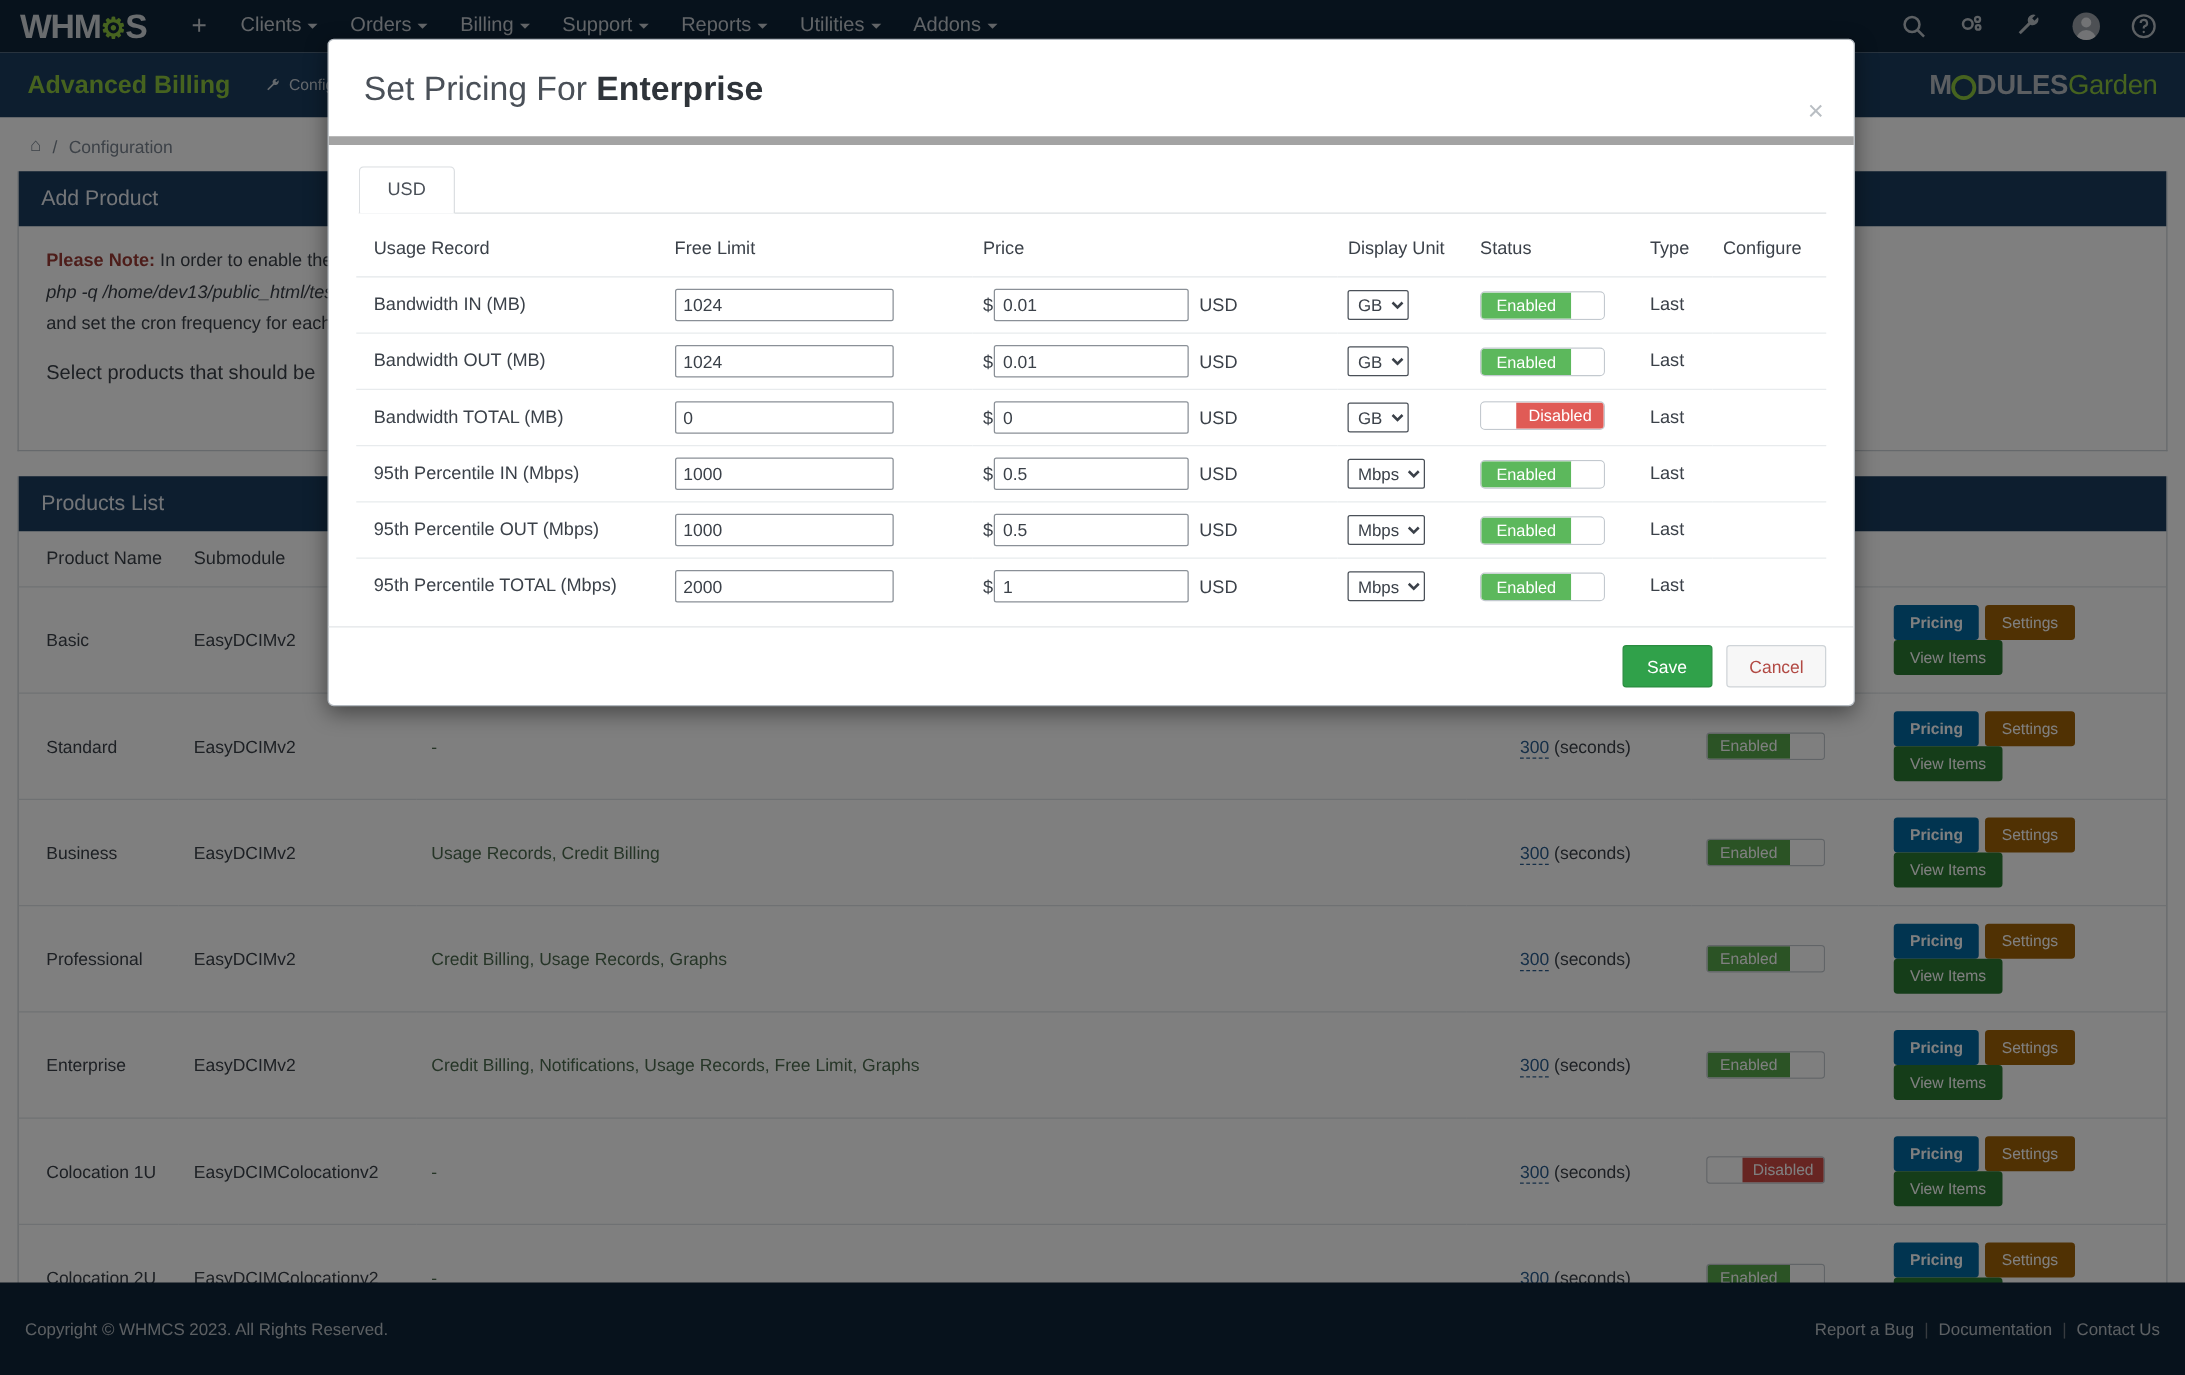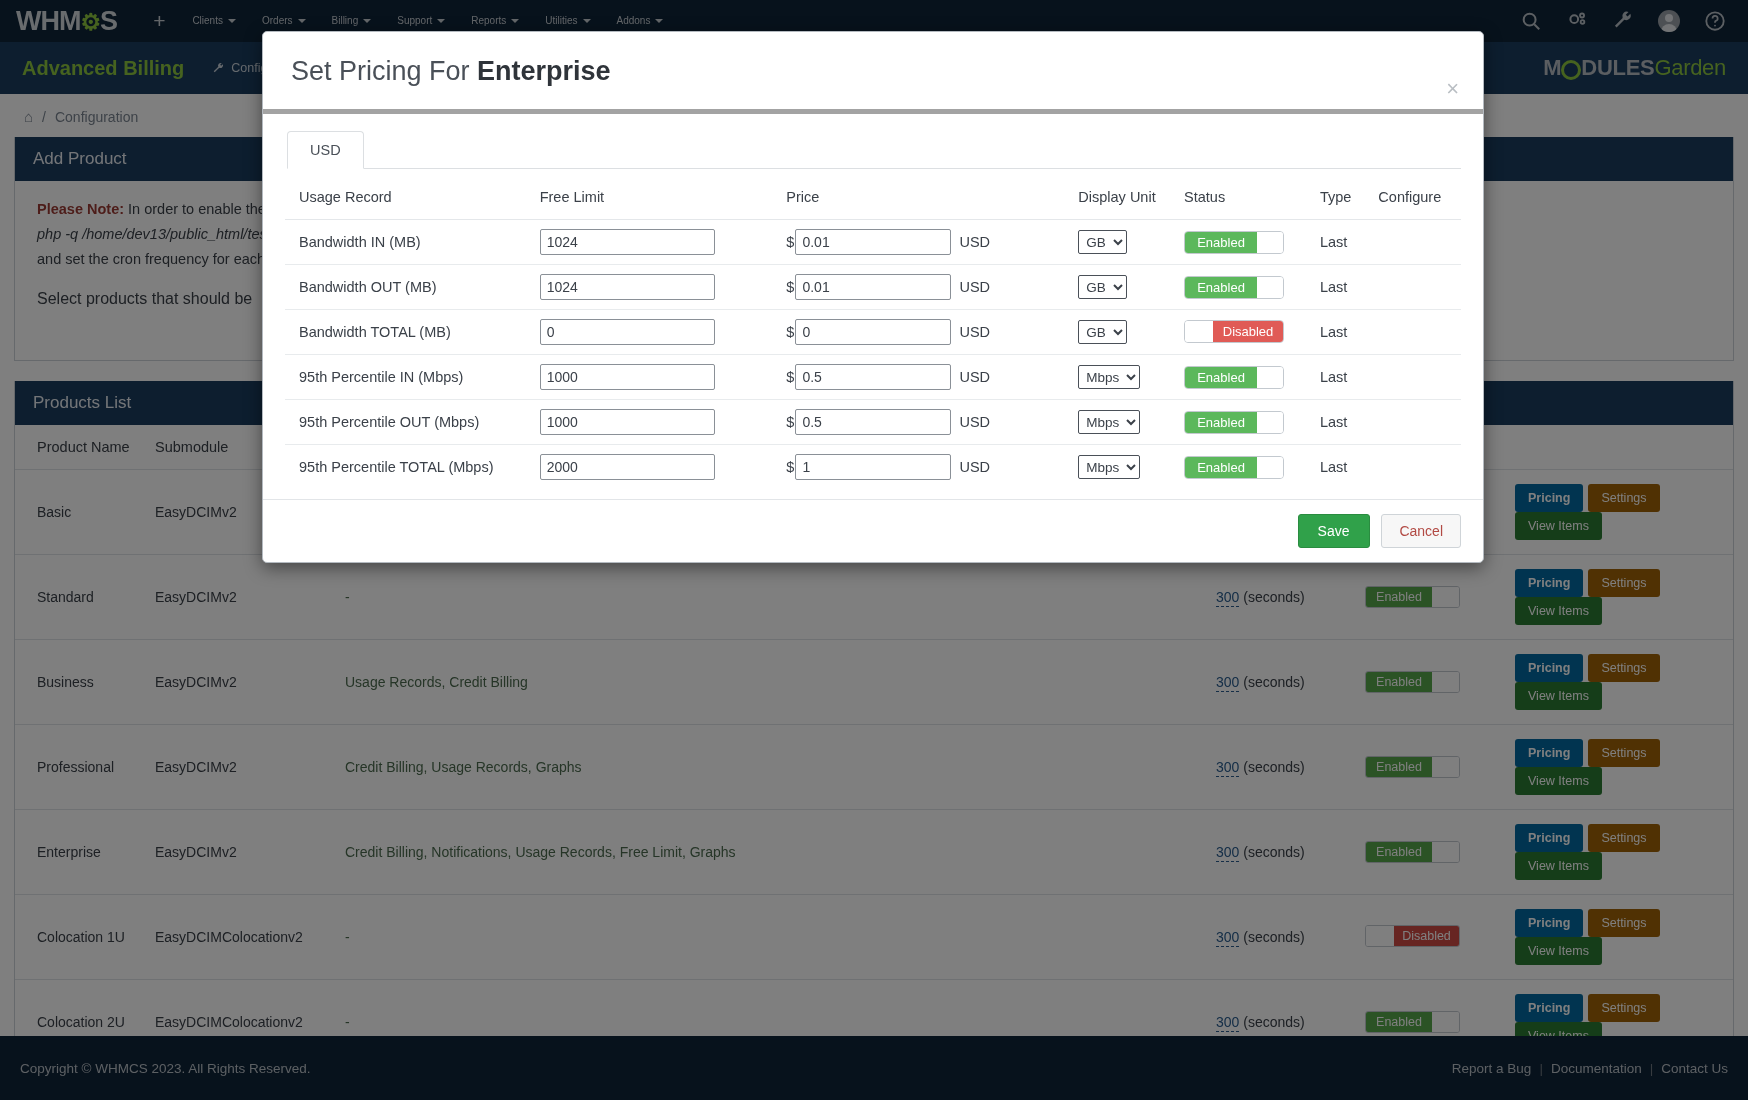--- a/index.html
+++ b/index.html
@@ -18,21 +18,21 @@
   
   .topbar {
     height:42px; background:#0f2438; display:flex; align-items:center;
     padding:17px 16px; color:#c6ccd2;
   }
   .brand { font-size:27px; font-weight:bold; letter-spacing:-1px; color:#d3d8dd;
            display:flex; align-items:center; margin-right:22px; }
   .brand .gear { color:#8dc63f; font-size:23px; position:relative; top:1px; }
   .topnav { display:flex; align-items:center; gap:0px; }
   .topnav .item {
-    color:#c6ccd2; font-size:10px; padding:0 13px; line-height:42px;
+    color:#c6ccd2; font-size:16px; padding:0 13px; line-height:42px;
     white-space:nowrap; cursor:pointer;
   }
   .topnav .plus { font-size:21px; padding:0 14px; line-height:42px; color:#c6ccd2; cursor:pointer; }
   .caret { display:inline-block; width:0; height:0; margin-left:5px;
            border-left:4px solid transparent; border-right:4px solid transparent;
            border-top:4px solid #c6ccd2; vertical-align:middle; }
   .topright { margin-left:auto; display:flex; align-items:center; gap:24px; padding-right:6px; }
   .ticon { width:22px; height:22px; color:#b9c0c7; cursor:pointer; display:block; }
   .avatar { width:22px; height:22px; border-radius:50%; background:#9aa1a8; display:block; position:relative; overflow:hidden;}
   .avatar::before{content:"";position:absolute;width:8px;height:8px;border-radius:50%;background:#e4e7ea;left:7px;top:4px;}
@@ -94,33 +94,33 @@
                          font-size:12.5px; line-height:20px; order:1; }
 
   .btn { display:inline-block; border:none; border-radius:3px; color:#fff;
          font-size:12.5px; padding:7px 13px; margin-right:5px; cursor:pointer;
          font-family:"Liberation Sans", sans-serif; }
   .btn-pricing { background:#0369a1;font-weight:bold; }
   .btn-settings { background:#a16207; }
   .btn-view { background:#2b7a33; }
 
   
-  .footer { position:absolute; left:0; right:0; bottom:0; height:64px; background:#0f2438;
+  .footer { position:absolute; left:0; right:0; bottom:0; height:74px; background:#0f2438;
             color:#b9c0c7; display:flex; align-items:center; padding:0 20px; font-size:13.5px;gap:38px; }
   .footer .right { margin-left:auto; display:flex; gap:8px; }
   .footer a { color:#b9c0c7; text-decoration:none; cursor:pointer; }
   .footer .sep { color:#6e7780; }
 
   
   .modal {
     position:absolute; left:262px; top:31px; width:1222px;
     background:#fff; border:1px solid #b4bac0; border-radius:5px;
     box-shadow:0 5px 18px rgba(0,0,0,0.45); z-index:1000;
   }
-  .modal-head { padding:24px 28px 22px 28px; border-bottom:5px solid #a3a3a3; position:relative; }
+  .modal-head { padding:24px 28px 22px 28px; border-bottom:7px solid #a3a3a3; position:relative; }
   .modal-title { font-size:27px; color:#4a5058; font-weight:300; }
   .modal-title b { font-weight:bold; color:#2f343a; }
   .modal-close { position:absolute; right:24px; top:46px; font-size:22px; color:#b9bec3;
                  cursor:pointer; line-height:1; }
   .modal-body { padding:16px 22px 10px 22px; }
 
   .tabs { display:flex; border-bottom:1px solid #dcdfe2; margin:0 0 0 2px; }
   .tab { border:1px solid #dcdfe2; border-bottom:1px solid #fff; border-radius:4px 4px 0 0;
          padding:10px 22px; font-size:14.5px; color:#4a5058; background:#fff;
          position:relative; top:1px; cursor:pointer; }

